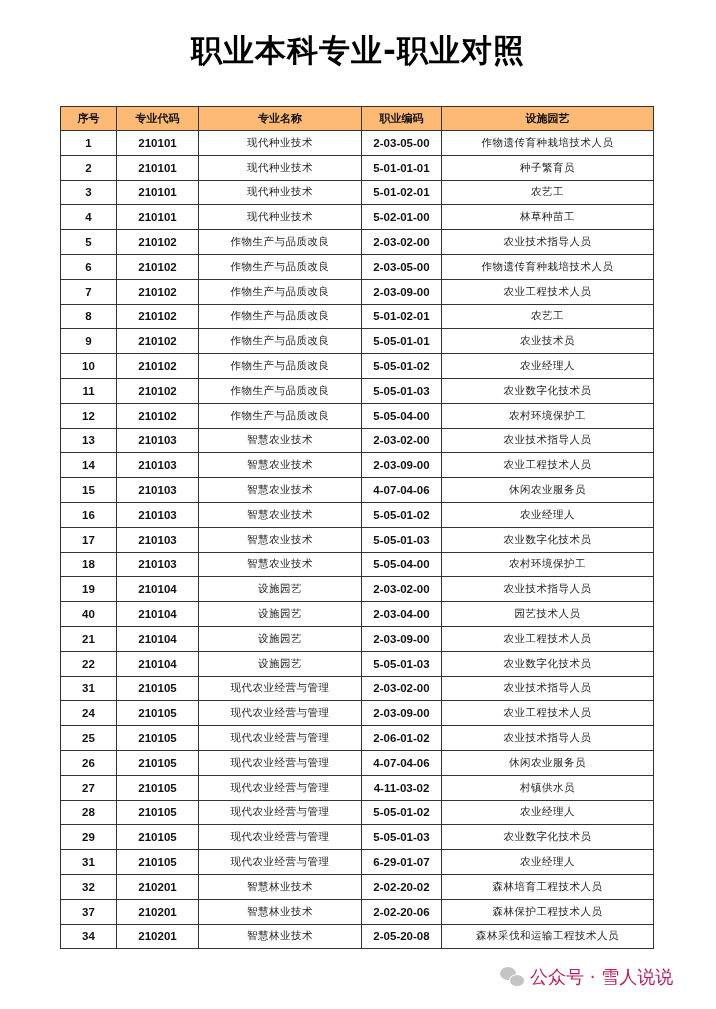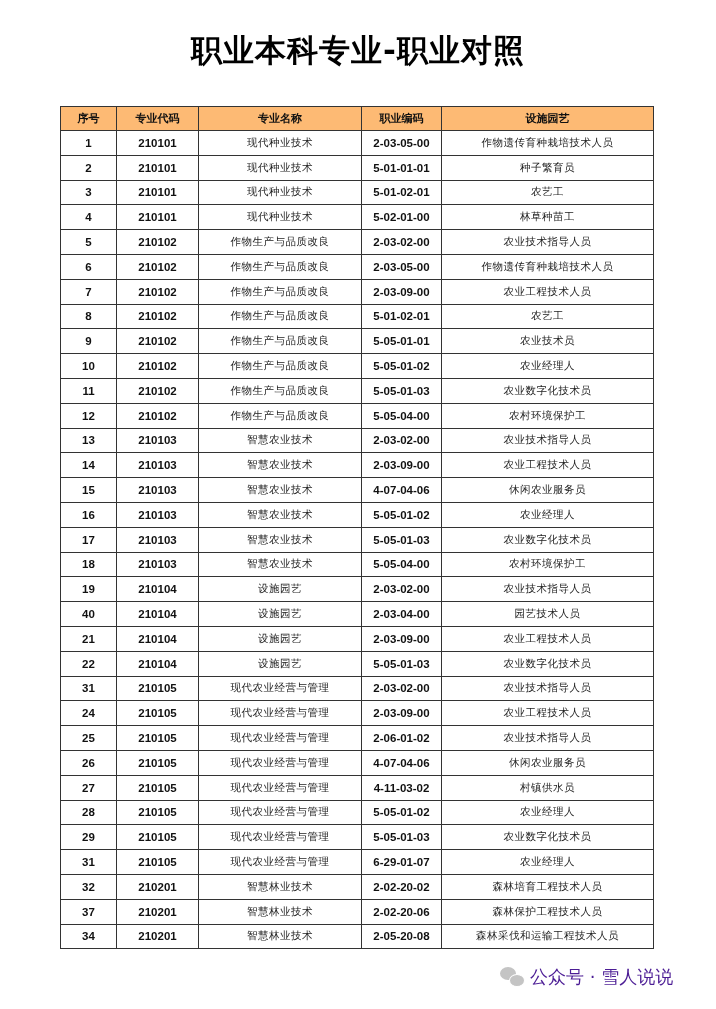--- a/index.html
+++ b/index.html
@@ -12,21 +12,21 @@
           table-layout: fixed; width: 593px; }
   col.c1 { width: 56px; } col.c2 { width: 82px; } col.c3 { width: 163px; }
   col.c4 { width: 80px; } col.c5 { width: 212px; }
   th, td { border: 1.4px solid #333; text-align: center; font-size: 11px;
            height: 23.8px; padding: 0; white-space: nowrap; overflow: hidden; }
   th { background: #fdba74; font-weight: bold; height: 23px;
        font-family: "DejaVu Sans", sans-serif; font-size: 11px; }
   td.num, td.code, td.jcode { font-weight: bold; font-family: "Liberation Sans", sans-serif; font-size: 11.5px; }
   td.cn { font-family: "DejaVu Sans", sans-serif; font-size: 10.5px; letter-spacing: 0.5px; color: #222; }
   .watermark { position: absolute; left: 500px; top: 965px; font-family: "DejaVu Sans", sans-serif;
-               font-size: 18px; color: #4c1d95; display: flex; align-items: center; gap: 6px; }
+               font-size: 18px; color: #be185d; display: flex; align-items: center; gap: 6px; }
   .wechat-icon { width: 24px; height: 20px; position: relative; }
   .wechat-icon .b1 { position: absolute; left: 0; top: 0; width: 16px; height: 13px; border-radius: 50%; background: #c4c4c4; }
   .wechat-icon .b2 { position: absolute; left: 9px; top: 7px; width: 14px; height: 11px; border-radius: 50%; background: #c4c4c4; border: 1px solid #fff; }
 </style>
 </head>
 <body>
 
 <div class="title">职业本科专业-职业对照</div>
 
 <table>

